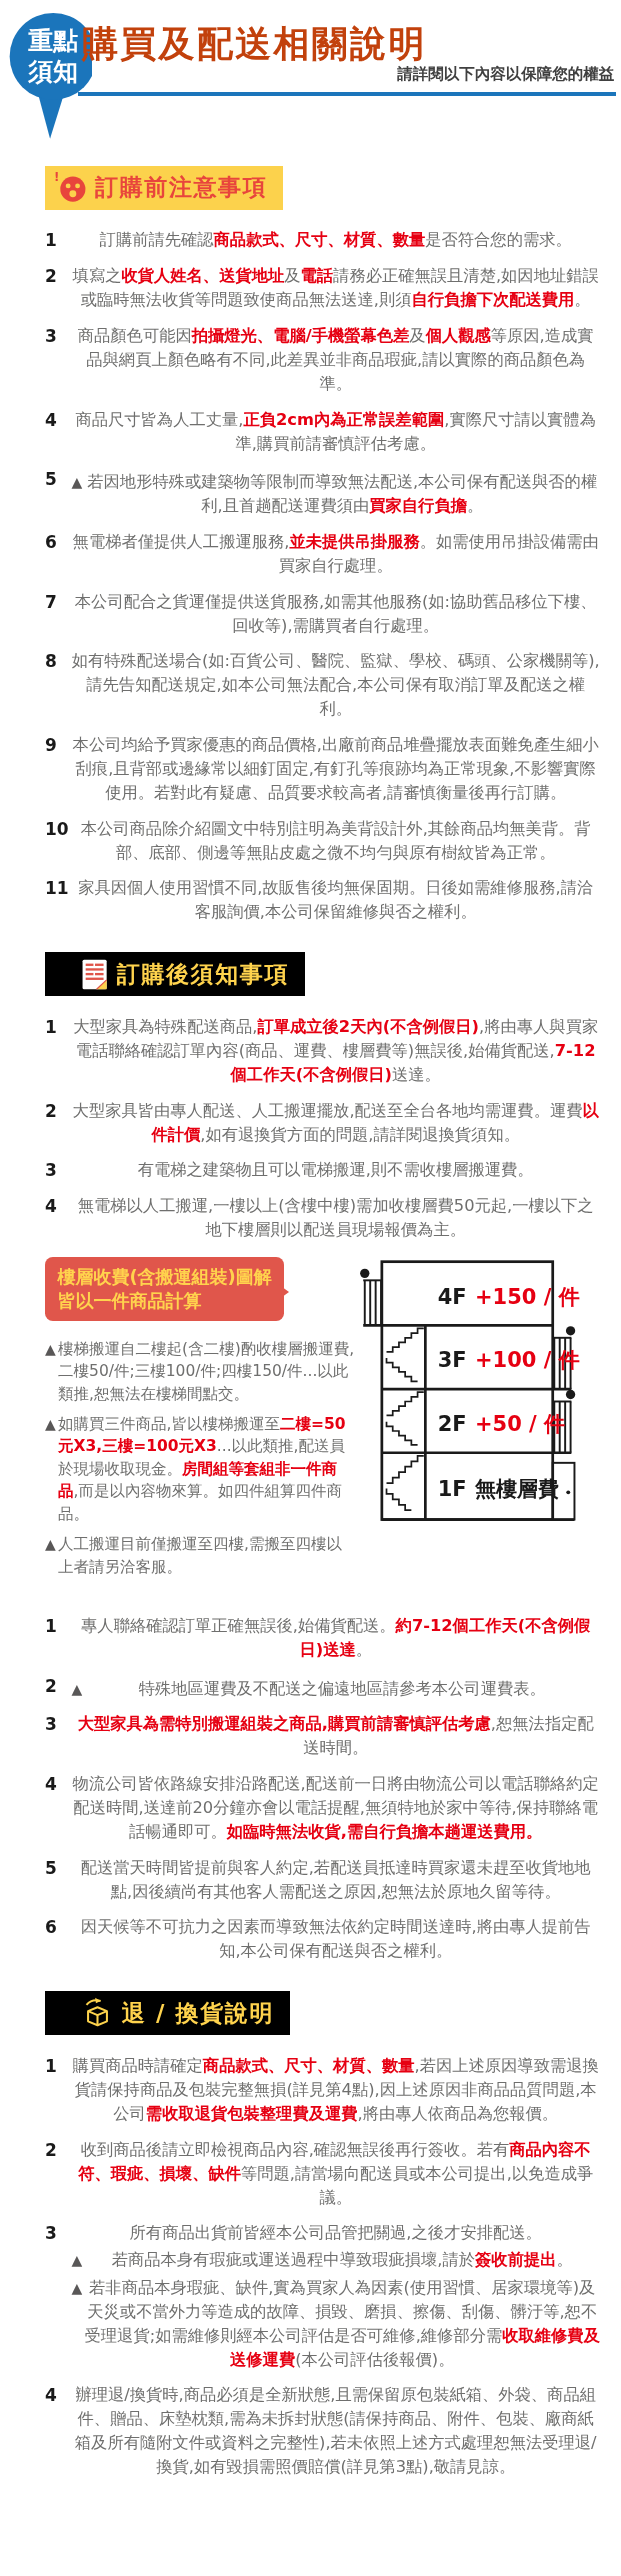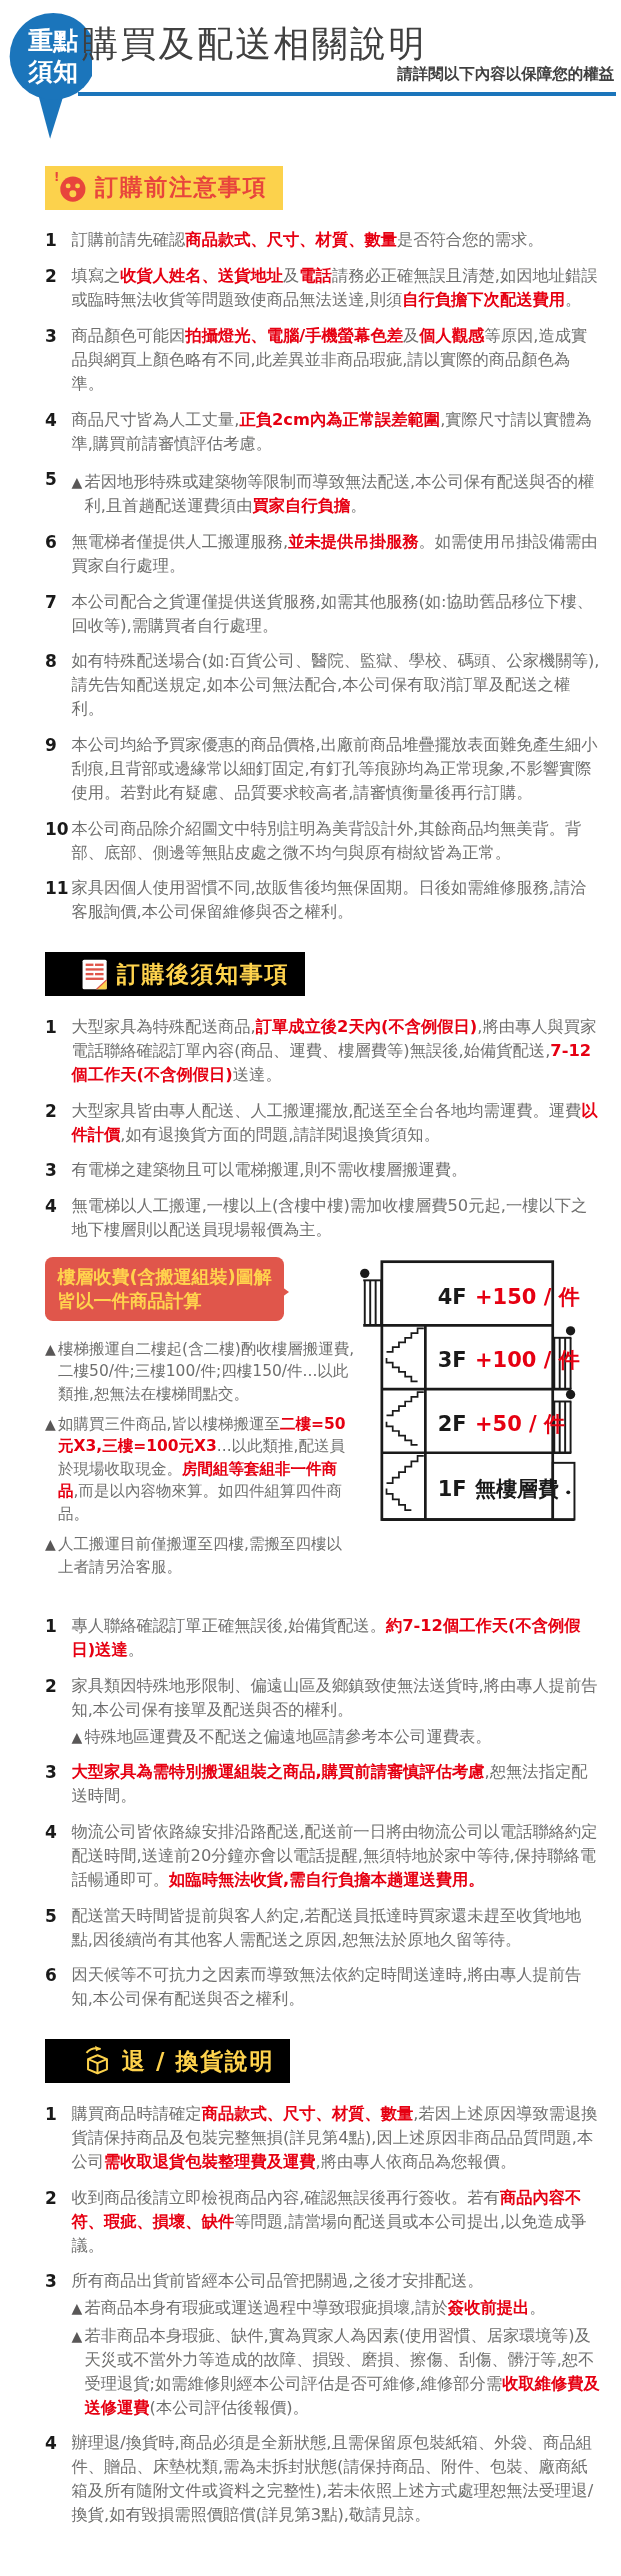--- a/index.html
+++ b/index.html
@@ -2,34 +2,34 @@
 <html style="font-size:12.4px"><head>
 <meta charset="utf-8">
 <style>
   html,body{margin:0;padding:0;background:#ffffff;}
   body{width:622px;height:2576px;overflow:hidden;font-family:"DejaVu Sans","Liberation Sans",sans-serif;}
   .page{position:relative;width:622px;}
 
   
   .hdr{position:relative;height:138px;}
   .hdr-badge{position:absolute;left:4.7px;top:4.7px;}
-  .hdr-title{position:absolute;left:82px;top:20px;font-size:36px;font-weight:normal;color:#404040;letter-spacing:2.3px;white-space:nowrap;}
+  .hdr-title{position:absolute;left:82px;top:20px;font-size:36px;font-weight:bold;color:#c2410c;letter-spacing:2.3px;white-space:nowrap;}
   .hdr-sub{position:absolute;right:7.8px;top:64px;font-size:15.5px;font-weight:bold;color:#404040;white-space:nowrap;}
   .hdr-rule{position:absolute;left:78px;right:6.2px;top:92px;height:3.9px;background:#1b75bb;}
 
   
   .content{padding:0 22px 0 45px;}
   .sec{margin-top:28px;}
   .sec-h{display:inline-flex;align-items:center;gap:7.8px;padding:5.4px 15.5px 5.4px 9.3px;font-size:23px;font-weight:bold;letter-spacing:1.6px;margin-bottom:18.7px;}
   .sec-h.yellow{background:#fcd24c;color:#e8453c;}
   .sec-h.red{background:#000000;color:#ffd34d;padding-left:36px;}
   .list{}
   .li{display:flex;margin-bottom:11.7px;}
   .num{flex:0 0 26.4px;font-size:17px;font-weight:bold;color:#1a1a1a;line-height:24px;}
-  .txt{flex:1;font-size:16.3px;color:#6f6f6e;line-height:24px;}
+  .txt{flex:1;font-size:16.3px;color:#6f6f6e;line-height:24px;text-align:center;}
   .em{color:#e60012;font-weight:bold;}
   .sub{display:flex;margin-top:3.1px;}
   .tri{color:#595757;margin-right:2.3px;line-height:24px;font-size:14px;}
   .sub>div{flex:1;}
 
   
   .diagram{display:flex;margin:15.5px 0 26.4px 0;}
   .dg-left{width:312px;}
   .bubble{position:relative;background:#e0564b;color:#ffd34d;font-weight:bold;font-size:18px;line-height:1.32;padding:7.8px 12.4px;border-radius:7.8px;display:inline-block;}
   .bubble:after{content:"";position:absolute;right:-13.2px;top:26.4px;border:8.6px solid transparent;border-left:11px solid #e0564b;}
@@ -273,21 +273,20 @@
       <section class="sec"><div class="list">
           <div class="li">
             <div class="num">1</div>
             <div class="txt">
               <div><span>專人聯絡確認訂單正確無誤後,始備貨配送。</span><span class="em">約7-12個工作天(不含例假日)送達</span><span>。</span></div>
             </div>
           </div>
           <div class="li">
             <div class="num">2</div>
             <div class="txt">
-              <div><span>家具類因特殊地形限制、偏遠山區及鄉鎮致使無法送貨時,將由專人提前告知,本公司保有接單及配送與否的權利。</span></div>
               <div class="sub">
                 <span class="tri">▲</span>
                 <div><span>特殊地區運費及不配送之偏遠地區請參考本公司運費表。</span></div>
               </div>
             </div>
           </div>
           <div class="li">
             <div class="num">3</div>
             <div class="txt">
               <div><span class="em">大型家具為需特別搬運組裝之商品,購買前請審慎評估考慮</span><span>,恕無法指定配送時間。</span></div>

